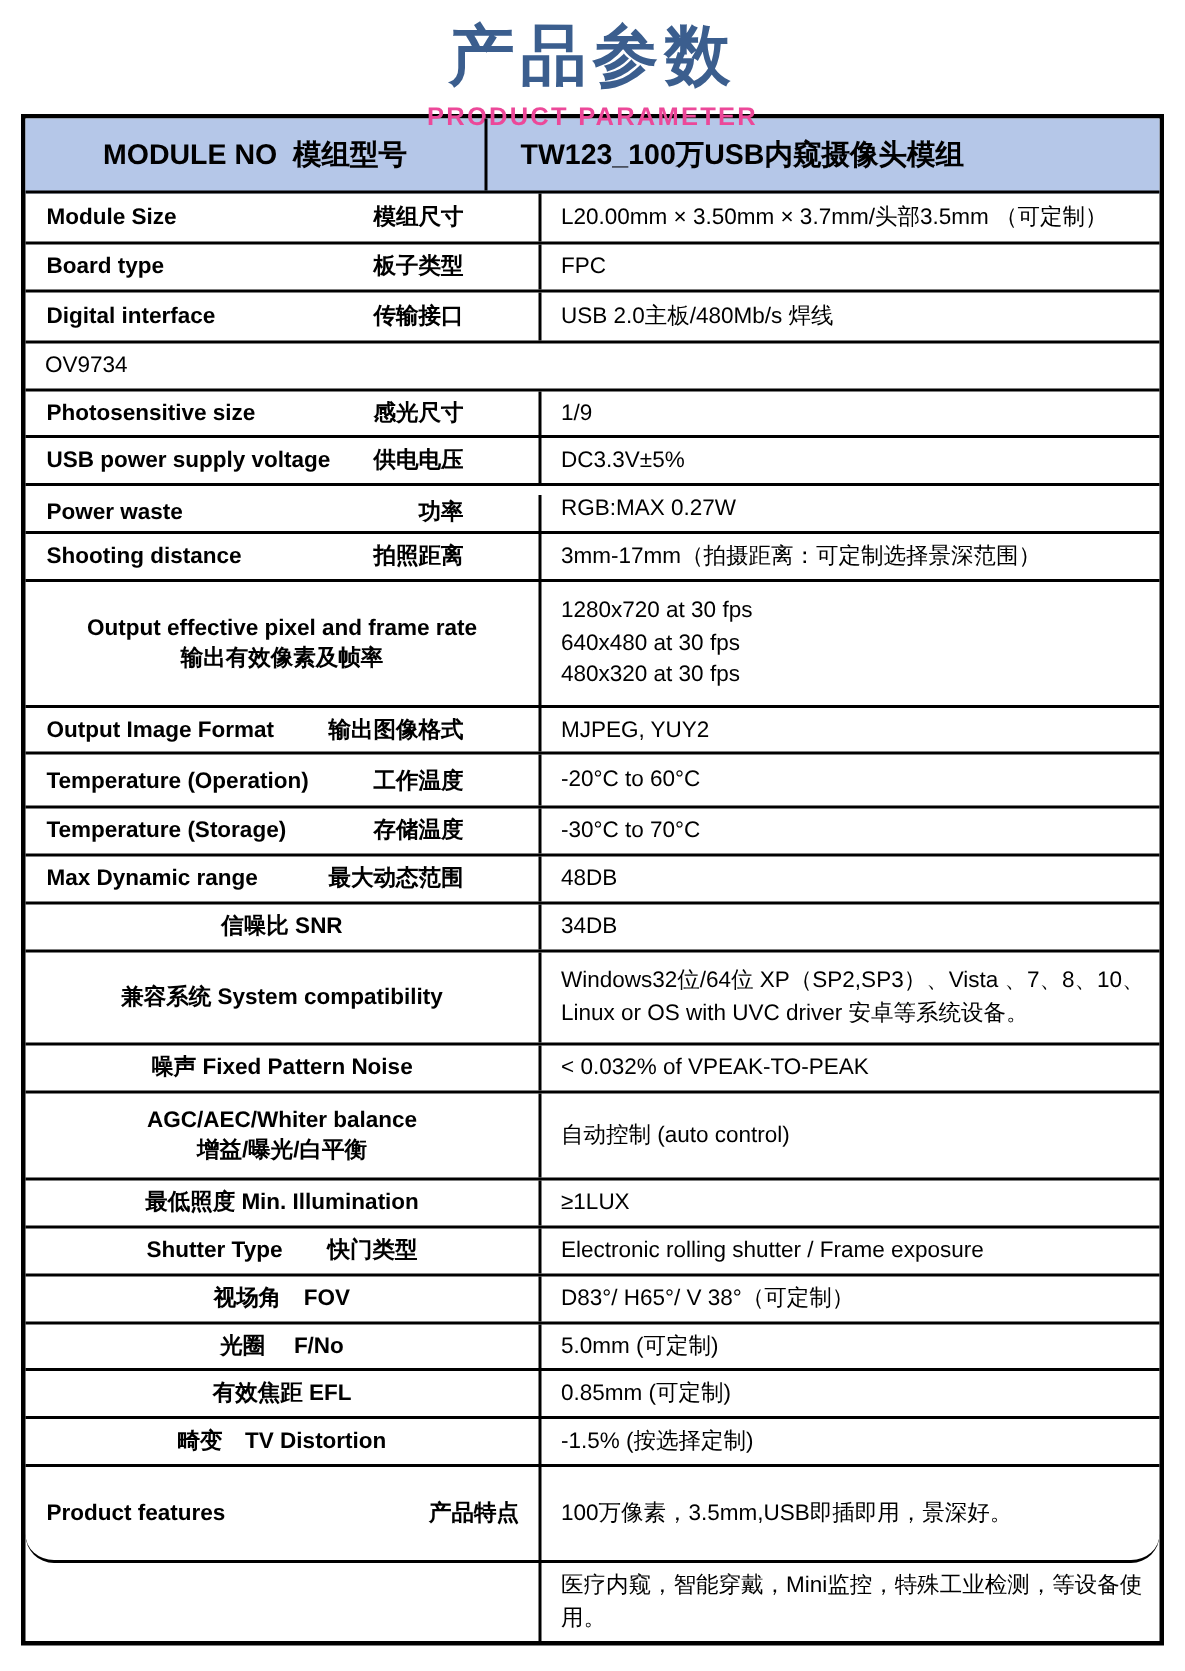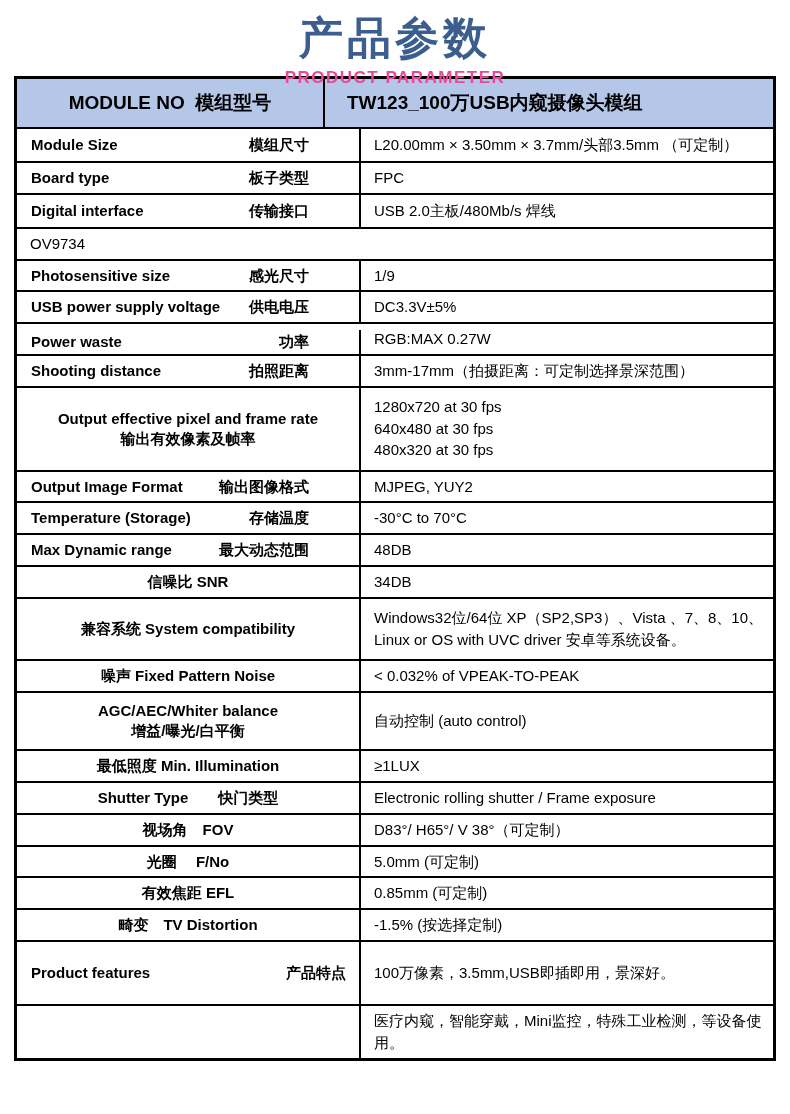--- a/index.html
+++ b/index.html
@@ -136,20 +136,27 @@
   </div>
 
   <div class="tr split" style="min-height: 28px;">
     <div class="td label">
       <span class="l1">Output Image Format</span>
       <span class="l2">输出图像格式</span>
     </div>
     <div class="td value">MJPEG, YUY2</div>
   </div>
 
+  <div class="tr split" style="min-height: 36px;">
+    <div class="td label">
+      <span class="l1">Temperature (Operation)</span>
+      <span class="l2">工作温度</span>
+    </div>
+    <div class="td value">-20°C to 60°C</div>
+  </div>
 
   <div class="tr split" style="min-height: 31px;">
     <div class="td label">
       <span class="l1">Temperature (Storage)</span>
       <span class="l2">存储温度</span>
     </div>
     <div class="td value">-30°C to 70°C</div>
   </div>
 
   <div class="tr split" style="min-height: 32px;">
@@ -234,21 +241,21 @@
   </div>
 
   <div class="tr center" style="min-height: 32px;">
     <div class="td label">
       <span class="l1">畸变　TV Distortion</span>
       
     </div>
     <div class="td value">-1.5% (按选择定制)</div>
   </div>
 
-  <div class="tr split-wide" style="min-height: 64px;">
+  <div class="tr split-wide" style="min-height: 64px; border-radius: 19px;">
     <div class="td label">
       <span class="l1">Product features</span>
       <span class="l2">产品特点</span>
     </div>
     <div class="td value">100万像素，3.5mm,USB即插即用，景深好。</div>
   </div>
 
   <div class="tr split-wide" style="min-height: 52px;">
     <div class="td label">
       

